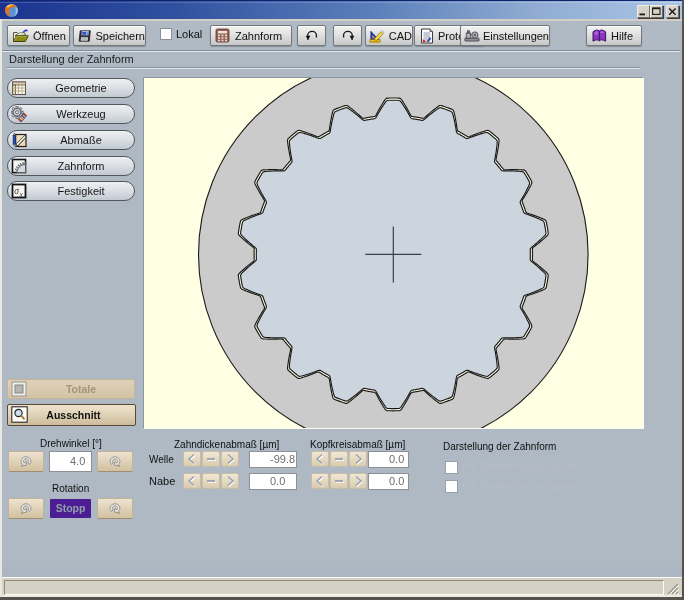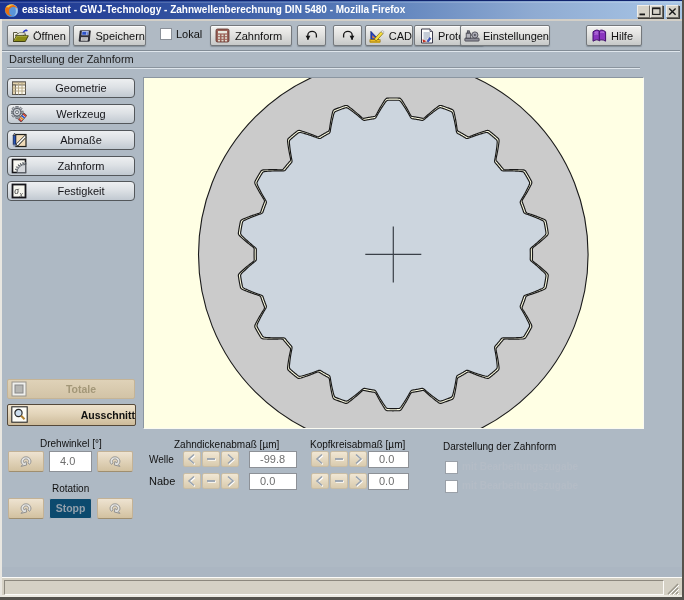--- a/index.html
+++ b/index.html
@@ -11,29 +11,29 @@
 .wbtn{position:absolute;top:4px;width:13px;height:13px;background:#d6d2c8;border:1px solid;border-color:#efede8 #6e6b65 #6e6b65 #efede8;box-shadow:1px 1px 0 #3e3c38;display:flex;align-items:center;justify-content:center;}
 
 #toolbar{left:0px;top:21px;width:682px;height:31px;background:#b0bac4;}
 .tbtn{position:absolute;top:4px;height:21px;border:1px solid #74787c;border-radius:2px;background:linear-gradient(#f2f2f0,#e2e2e0 45%,#c6c8c8);color:#111;font-size:11px;display:flex;align-items:center;box-shadow:inset 0 1px 0 #fcfcfc,0 1px 1px rgba(90,100,110,0.5);}
 .tbtn span{white-space:nowrap;}
 #tgroove{position:absolute;left:0px;top:29px;width:680px;height:2px;border-top:1px solid #828c96;border-bottom:1px solid #dfe6ec;}
 
 #content{left:2px;top:52px;width:680px;height:525px;background:#aeb9c4;}
 #hdr{position:absolute;left:7px;top:1px;font-size:11px;color:#1c1c1c;}
 #hdrline{position:absolute;left:5px;top:15px;width:633px;height:2px;border-top:1px solid #8a949e;border-bottom:1px solid #dfe6ec;}
-.sbtn{position:absolute;left:5px;width:128px;height:20px;border:1px solid #53575b;border-radius:4px;background:linear-gradient(#edeff1,#dde1e5 45%,#c1c9d1);font-size:11px;color:#16161a;}
+.sbtn{position:absolute;left:5px;width:128px;height:20px;border:1px solid #53575b;border-radius:10px;background:linear-gradient(#edeff1,#dde1e5 45%,#c1c9d1);font-size:11px;color:#16161a;}
 .sbtn .ic{position:absolute;left:3px;top:1px;width:16px;height:16px;}
 .sbtn .tx{position:absolute;left:20px;right:0;top:0;bottom:0;text-align:center;line-height:18px;}
 
 .bbtn{position:absolute;border:1px solid #55493a;border-radius:2px;background:linear-gradient(#efe3cd,#e2d4b9 45%,#cdbb9a);font-size:10.5px;color:#101010;}
 .bbtn2{position:absolute;border:1px solid #c3b296;border-bottom-color:#9f8e6f;border-radius:2px;background:linear-gradient(#eee3d1,#e0d2b8 50%,#d2c1a0);}
 .bdis{position:absolute;border:1px solid #c5b496;border-radius:2px;background:linear-gradient(#dfd2b8,#d2c3a6);color:#a39778;font-size:10.5px;font-weight:bold;}
 .lbl{position:absolute;font-size:10px;font-weight:normal;color:#101010;white-space:nowrap;}
-.tfield{position:absolute;background:#ffffff;border:1px solid #8d9197;color:#6e6e6e;font-size:11px;padding-left:10px;}
+.tfield{position:absolute;background:#ffffff;border:1px solid #8d9197;color:#6e6e6e;font-size:11px;padding-left:20px;}
 .spin{position:absolute;width:18px;height:16px;border:1px solid #c9bda5;border-radius:2px;background:linear-gradient(#f1e7d4,#d9cbae);}
 .cb{position:absolute;width:13px;height:13px;background:#fff;border:1px solid #9aa0a8;}
 .cbl{position:absolute;font-size:10px;font-weight:bold;color:#b4bcc6;white-space:nowrap;}
 
 #band{left:2px;top:567px;width:680px;height:10px;background:#abb6c2;}
 #status{left:2px;top:577px;width:680px;height:18px;background:#d5d1c5;border-top:1px solid #fcfbf8;}
 #spanel{position:absolute;left:2px;top:2px;width:660px;height:15px;border:1px solid;border-color:#8c887e #fcfbf8 #fcfbf8 #8c887e;}
 #frame-l{left:0;top:19px;width:2px;height:578px;background:#e9e7e1;}
 #frame-r{left:682px;top:0;width:2px;height:600px;background:#56524c;}
 #frame-b{left:0;top:597px;width:684px;height:3px;background:#55534e;}
@@ -41,21 +41,20 @@
 
 <div id="titlebar" class="abs">
  <div class="hl"></div>
  <svg class="abs" style="left:4px;top:2px" width="15" height="15" viewBox="0 0 16 16">
    <circle cx="8" cy="8" r="7" fill="#3a78c8"></circle>
    <circle cx="8" cy="8" r="6.7" fill="#5a94d8"></circle>
    <path d="M8,1.3 A6.7,6.7 0 0,1 14.7,8 A6.7,6.7 0 0,1 10,14.4 A7,7 0 0,0 12.6,8 A7,7 0 0,0 8,1.3Z" fill="#9cc2ea"></path>
    <path d="M1.4,5.5 C3,2.2 6.5,0.8 9.8,1.8 C12,2.5 13.5,4 14.2,6 C12.5,4.2 10,3.8 8.2,4.6 C5.8,5.6 4.8,8.2 5.8,10.8 C6.3,12.1 7.3,13.2 8.6,13.8 C5,14.2 1.8,11.6 1.2,8 C1,7.2 1.1,6.3 1.4,5.5Z" fill="#e87010"></path>
    <path d="M1.8,4.8 C3.5,2 7,0.9 10.2,2 C8.2,2 6,3 5,4.8 C3.8,4.4 2.6,4.5 1.8,4.8Z" fill="#f8c84a"></path>
  </svg>
- <div id="title-text">eassistant - GWJ-Technology - Zahnwellenberechnung DIN 5480 - Mozilla Firefox</div>
  <div class="wbtn" style="left:637px">
       <svg width="11" height="11" viewBox="0 0 11 11">
         <rect x="1.5" y="7.5" width="5.5" height="1.8" fill="#1a1a1a"></rect>
       </svg>
     </div>
  <div class="wbtn" style="left:650px">
       <svg width="11" height="11" viewBox="0 0 11 11">
         <rect x="1.6" y="2" width="7.4" height="6.4" fill="none" stroke="#1a1a1a" stroke-width="1.1"></rect>
         <rect x="1.6" y="1.8" width="7.4" height="1.4" fill="#1a1a1a"></rect>
       </svg>
@@ -243,41 +242,41 @@
 <rect x="4" y="4" width="8" height="8" fill="#b5b5b2" stroke="#888" stroke-width="1"></rect>
 </svg>
       <span style="position:absolute;left:20px;right:0;text-align:center;line-height:18px;color:#a39778">Totale</span>
     </div>
     <div class="bbtn" style="left:5px;top:352px;width:129px;height:22px;font-weight:bold;font-size:10.5px">
       <svg width="17" height="17" viewBox="0 0 17 17" style="position:absolute;left:3px;top:1px">
 <rect x="0.8" y="0.8" width="15.4" height="15.4" fill="#fdfdf8" stroke="#2a2a2a" stroke-width="1.1"></rect>
 <circle cx="7.5" cy="7" r="3.6" fill="#cfe0f0" stroke="#2a2a2a" stroke-width="1.2"></circle>
 <path d="M10.2,9.8 L13.5,13.3" stroke="#b08030" stroke-width="2"></path>
 </svg>
-      <span style="position:absolute;left:4px;right:0;text-align:right;line-height:20px">Ausschnitt</span>
+      <span style="position:absolute;left:4px;right:0;text-align:center;line-height:20px">Ausschnitt</span>
     </div>
     <div class="lbl" style="left:38px;top:386px">Drehwinkel [°]</div>
     <div class="bbtn2" style="left:6px;top:399px;width:36px;height:21px">
       <svg width="22" height="17" viewBox="0 0 22 17" style="position:absolute;left:50%;top:50%;transform:translate(-50%,-50%)">
 <path d="M6.05,12.86L7.72,11.15L7.27,10.73L6.89,10.26L6.58,9.74L6.34,9.19L6.18,8.62L6.11,8.04L6.12,7.45L6.21,6.86L6.38,6.30L6.63,5.75L6.96,5.25L7.36,4.78L7.82,4.37L8.33,4.02L8.89,3.73L9.49,3.51L10.11,3.37L10.74,3.30L11.38,3.31L12.02,3.39L12.64,3.55L13.22,3.78L13.78,4.08L14.28,4.45L14.73,4.87L15.11,5.34L15.42,5.86L15.66,6.41L15.82,6.98L15.89,7.56L15.88,8.15L15.79,8.74L15.62,9.30L15.37,9.85L15.04,10.35L14.64,10.82L12.86,9.34L13.06,9.10L13.23,8.84L13.36,8.57L13.45,8.28L13.49,7.98L13.50,7.68L13.46,7.38L13.38,7.09L13.26,6.81L13.10,6.55L12.90,6.31L12.67,6.09L12.42,5.90L12.13,5.75L11.83,5.63L11.52,5.55L11.20,5.51L10.87,5.50L10.54,5.54L10.23,5.61L9.92,5.72L9.64,5.87L9.38,6.05L9.14,6.26L8.94,6.50L8.77,6.76L8.64,7.03L8.55,7.32L8.51,7.62L8.50,7.92L8.54,8.22L8.62,8.51L8.74,8.79L8.90,9.05L9.10,9.29L9.33,9.51L11.00,7.80L11.71,11.51Z" fill="#e2e2e0" stroke="#898989" stroke-width="0.9" stroke-linejoin="round"></path>
 </svg>
     </div>
     <div class="tfield" style="left:47px;top:399px;width:43px;height:21px;line-height:19px">4.0</div>
     <div class="bbtn2" style="left:95px;top:399px;width:36px;height:21px">
       <svg width="22" height="17" viewBox="0 0 22 17" style="position:absolute;left:50%;top:50%;transform:translate(-50%,-50%) scaleX(-1)">
 <path d="M6.05,12.86L7.72,11.15L7.27,10.73L6.89,10.26L6.58,9.74L6.34,9.19L6.18,8.62L6.11,8.04L6.12,7.45L6.21,6.86L6.38,6.30L6.63,5.75L6.96,5.25L7.36,4.78L7.82,4.37L8.33,4.02L8.89,3.73L9.49,3.51L10.11,3.37L10.74,3.30L11.38,3.31L12.02,3.39L12.64,3.55L13.22,3.78L13.78,4.08L14.28,4.45L14.73,4.87L15.11,5.34L15.42,5.86L15.66,6.41L15.82,6.98L15.89,7.56L15.88,8.15L15.79,8.74L15.62,9.30L15.37,9.85L15.04,10.35L14.64,10.82L12.86,9.34L13.06,9.10L13.23,8.84L13.36,8.57L13.45,8.28L13.49,7.98L13.50,7.68L13.46,7.38L13.38,7.09L13.26,6.81L13.10,6.55L12.90,6.31L12.67,6.09L12.42,5.90L12.13,5.75L11.83,5.63L11.52,5.55L11.20,5.51L10.87,5.50L10.54,5.54L10.23,5.61L9.92,5.72L9.64,5.87L9.38,6.05L9.14,6.26L8.94,6.50L8.77,6.76L8.64,7.03L8.55,7.32L8.51,7.62L8.50,7.92L8.54,8.22L8.62,8.51L8.74,8.79L8.90,9.05L9.10,9.29L9.33,9.51L11.00,7.80L11.71,11.51Z" fill="#e2e2e0" stroke="#898989" stroke-width="0.9" stroke-linejoin="round"></path>
 </svg>
     </div>
     <div class="lbl" style="left:50px;top:431px">Rotation</div>
     <div class="bbtn2" style="left:6px;top:446px;width:36px;height:21px">
       <svg width="22" height="17" viewBox="0 0 22 17" style="position:absolute;left:50%;top:50%;transform:translate(-50%,-50%)">
 <path d="M6.05,12.86L7.72,11.15L7.27,10.73L6.89,10.26L6.58,9.74L6.34,9.19L6.18,8.62L6.11,8.04L6.12,7.45L6.21,6.86L6.38,6.30L6.63,5.75L6.96,5.25L7.36,4.78L7.82,4.37L8.33,4.02L8.89,3.73L9.49,3.51L10.11,3.37L10.74,3.30L11.38,3.31L12.02,3.39L12.64,3.55L13.22,3.78L13.78,4.08L14.28,4.45L14.73,4.87L15.11,5.34L15.42,5.86L15.66,6.41L15.82,6.98L15.89,7.56L15.88,8.15L15.79,8.74L15.62,9.30L15.37,9.85L15.04,10.35L14.64,10.82L12.86,9.34L13.06,9.10L13.23,8.84L13.36,8.57L13.45,8.28L13.49,7.98L13.50,7.68L13.46,7.38L13.38,7.09L13.26,6.81L13.10,6.55L12.90,6.31L12.67,6.09L12.42,5.90L12.13,5.75L11.83,5.63L11.52,5.55L11.20,5.51L10.87,5.50L10.54,5.54L10.23,5.61L9.92,5.72L9.64,5.87L9.38,6.05L9.14,6.26L8.94,6.50L8.77,6.76L8.64,7.03L8.55,7.32L8.51,7.62L8.50,7.92L8.54,8.22L8.62,8.51L8.74,8.79L8.90,9.05L9.10,9.29L9.33,9.51L11.00,7.80L11.71,11.51Z" fill="#e2e2e0" stroke="#898989" stroke-width="0.9" stroke-linejoin="round"></path>
 </svg>
     </div>
-    <div class="abs" style="left:47px;top:446px;width:43px;height:21px;background:#0c4a6e;border:1px solid #aeb8c2;border-radius:2px;color:#93a0ac;font-size:10.5px;font-weight:bold;text-align:center;line-height:19px">Stopp</div>
+    <div class="abs" style="left:47px;top:446px;width:43px;height:21px;background:#4c1d95;border:1px solid #aeb8c2;border-radius:2px;color:#93a0ac;font-size:10.5px;font-weight:bold;text-align:center;line-height:19px">Stopp</div>
     <div class="bbtn2" style="left:95px;top:446px;width:36px;height:21px">
       <svg width="22" height="17" viewBox="0 0 22 17" style="position:absolute;left:50%;top:50%;transform:translate(-50%,-50%) scaleX(-1)">
 <path d="M6.05,12.86L7.72,11.15L7.27,10.73L6.89,10.26L6.58,9.74L6.34,9.19L6.18,8.62L6.11,8.04L6.12,7.45L6.21,6.86L6.38,6.30L6.63,5.75L6.96,5.25L7.36,4.78L7.82,4.37L8.33,4.02L8.89,3.73L9.49,3.51L10.11,3.37L10.74,3.30L11.38,3.31L12.02,3.39L12.64,3.55L13.22,3.78L13.78,4.08L14.28,4.45L14.73,4.87L15.11,5.34L15.42,5.86L15.66,6.41L15.82,6.98L15.89,7.56L15.88,8.15L15.79,8.74L15.62,9.30L15.37,9.85L15.04,10.35L14.64,10.82L12.86,9.34L13.06,9.10L13.23,8.84L13.36,8.57L13.45,8.28L13.49,7.98L13.50,7.68L13.46,7.38L13.38,7.09L13.26,6.81L13.10,6.55L12.90,6.31L12.67,6.09L12.42,5.90L12.13,5.75L11.83,5.63L11.52,5.55L11.20,5.51L10.87,5.50L10.54,5.54L10.23,5.61L9.92,5.72L9.64,5.87L9.38,6.05L9.14,6.26L8.94,6.50L8.77,6.76L8.64,7.03L8.55,7.32L8.51,7.62L8.50,7.92L8.54,8.22L8.62,8.51L8.74,8.79L8.90,9.05L9.10,9.29L9.33,9.51L11.00,7.80L11.71,11.51Z" fill="#e2e2e0" stroke="#898989" stroke-width="0.9" stroke-linejoin="round"></path>
 </svg>
     </div>
     <div class="lbl" style="left:172px;top:387px">Zahndickenabmaß [µm]</div>
     <div class="lbl" style="left:308px;top:387px">Kopfkreisabmaß [µm]</div>
     <div class="abs" style="left:147px;top:402px;font-size:10px;color:#111">Welle</div>
     <div class="abs" style="left:147px;top:423px;font-size:11px;color:#111">Nabe</div>
     <div class="spin" style="left:181px;top:399px">

